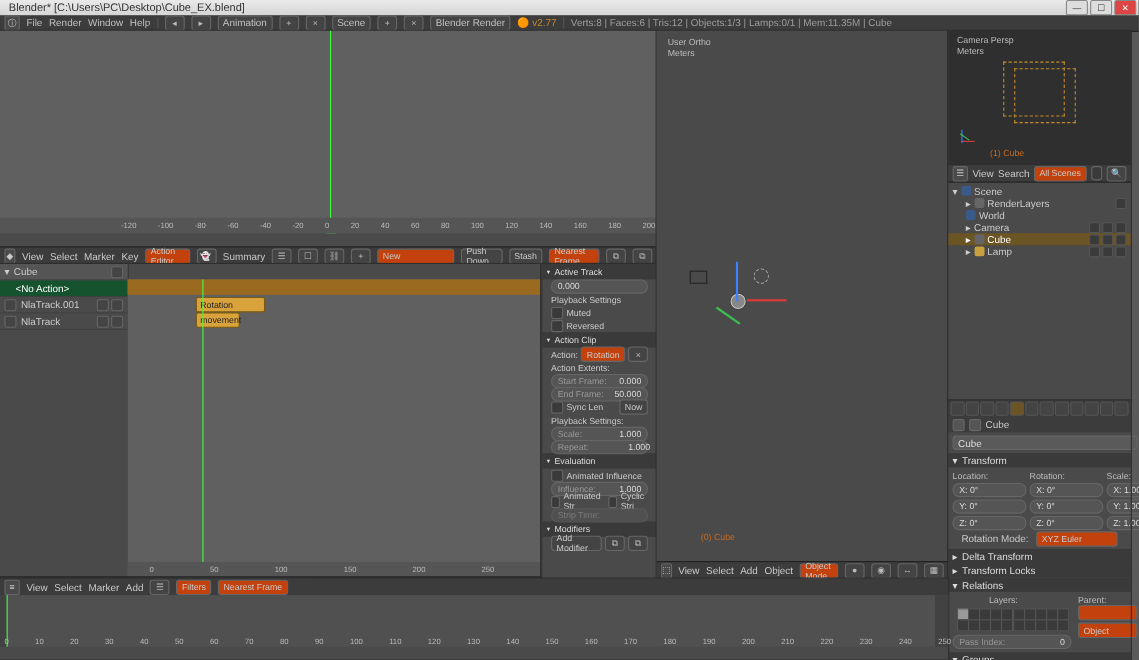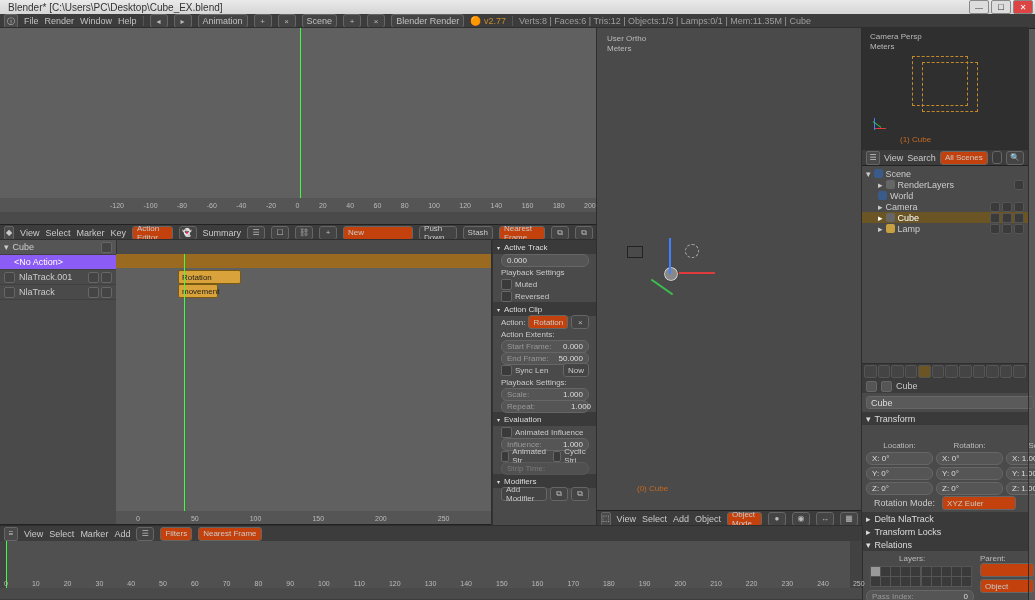--- a/index.html
+++ b/index.html
@@ -112,21 +112,21 @@
   #nla { left:0; top:212px; width:597px; height:300px; }
   #nla .nla-left {
     position:absolute;left:0;top:0;width:116px;bottom:15px;
     background:#4a4a4a;border-right:1px solid #333;
   }
   #nla .nla-track {
     height:14px;display:flex;align-items:center;gap:4px;padding:0 4px;color:#ccc;
     border-bottom:1px solid #404040;
   }
   #nla .nla-track.h { background:#555; }
-  #nla .nla-track.active { background:#8b5cf6;color:#fff; }
+  #nla .nla-track.active { background:#14532d;color:#fff; }
   #nla .nla-canvas {
     position:absolute;left:116px;top:14px;right:0;bottom:15px;background:#606060;
   }
   .nla-strip {
     position:absolute;height:12px;border:1px solid #7a5a10;background:#d9a23a;border-radius:2px;
     display:flex;align-items:center;padding:0 3px;font-size:8px;color:#222;
   }
   .strip-rot { left:62px;top:16px;width:55px; }
   .strip-mov { left:62px;top:30px;width:32px; }
   .nla-cursor { position:absolute;left:68px;top:0;bottom:0;width:1px;background:#3eff3e;}
@@ -212,21 +212,21 @@
     height:15px;background:#3a3a3a;display:flex;gap:1px;padding:0 2px;align-items:center;
   }
   .ptab{width:11px;height:11px;border:1px solid #555;border-radius:2px;background:#444;}
   .ptab.on{background:#6b5524;}
   #props .bc{height:14px;background:#3c3c3c;display:flex;align-items:center;gap:4px;padding:0 4px;}
   .tiny-ic{width:9px;height:9px;border:1px solid #666;border-radius:2px;background:#555;}
   .name-inp{height:11px;border:1px solid #666;border-radius:3px;background:#5a5a5a;padding:0 4px;display:flex;align-items:center;color:#ddd;width:100%;}
   .props-section{padding:3px 4px;}
   .vec-row{display:flex;gap:3px;}
   .vec-col{display:flex;flex-direction:column;gap:2px;flex:1;}
-  .vec-lab{font-size:8px;color:#bbb;text-align:center;margin-top:13px;}
+  .vec-lab{font-size:8px;color:#bbb;}
   .collapsible{height:13px;background:#3a3a3a;display:flex;align-items:center;padding:0 4px;gap:4px;color:#ddd;}
   .layer-grid{display:flex;gap:2px;padding:3px 4px;}
   .layer-set{display:grid;grid-template-columns:repeat(5,9px);grid-template-rows:repeat(2,9px);gap:1px;}
   .layer-cell{width:9px;height:9px;border:1px solid #555;background:#3a3a3a;}
   .layer-cell.on{background:#999;}
   
   #timeline { left:0; top:498px; width:862px; height:88px; }
   #timeline .tl-nla-header{
     height:15px;background:#3c3c3c;display:flex;align-items:center;gap:6px;padding:0 4px;
   }
@@ -694,21 +694,21 @@
         </div>
         <div class="panel-row" style="margin-top:2px;">
             <span>Rotation Mode:</span>
           <div class="dd" style="flex:1;margin-left:4px;">
               <span>XYZ Euler</span>
             </div>
         </div>
       </div>
       <div class="collapsible">
           <span>▸</span>
-          <span>Delta NlaTrack</span>
+          <span>Delta Transform</span>
         </div>
       <div class="collapsible">
           <span>▸</span>
           <span>Transform Locks</span>
         </div>
       <div class="collapsible">
           <span>▾</span>
           <span>Relations</span>
         </div>
       <div class="props-section">

